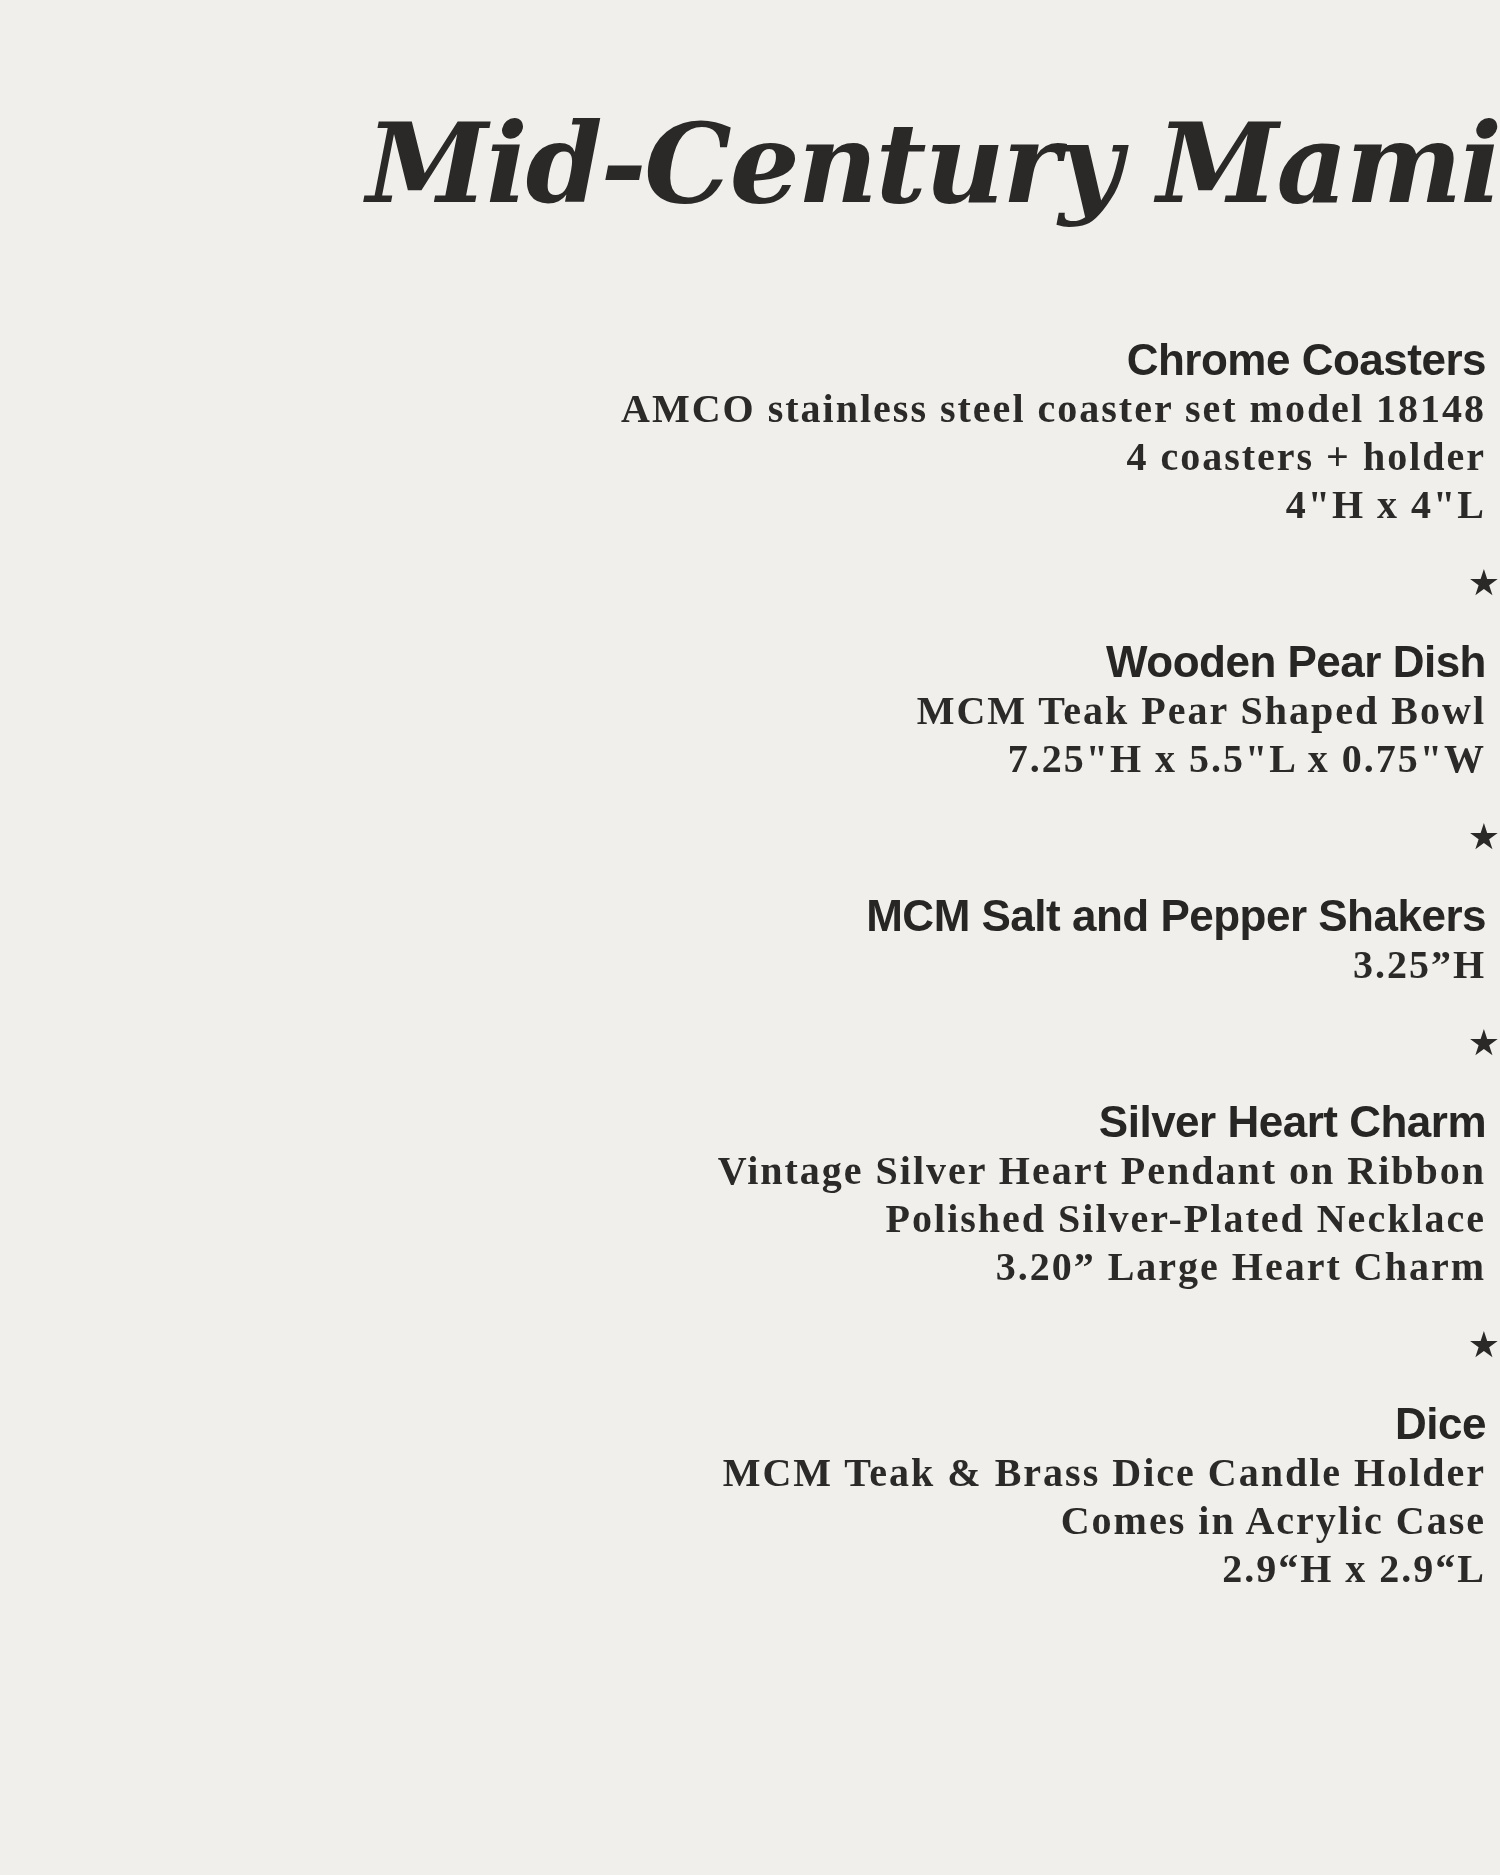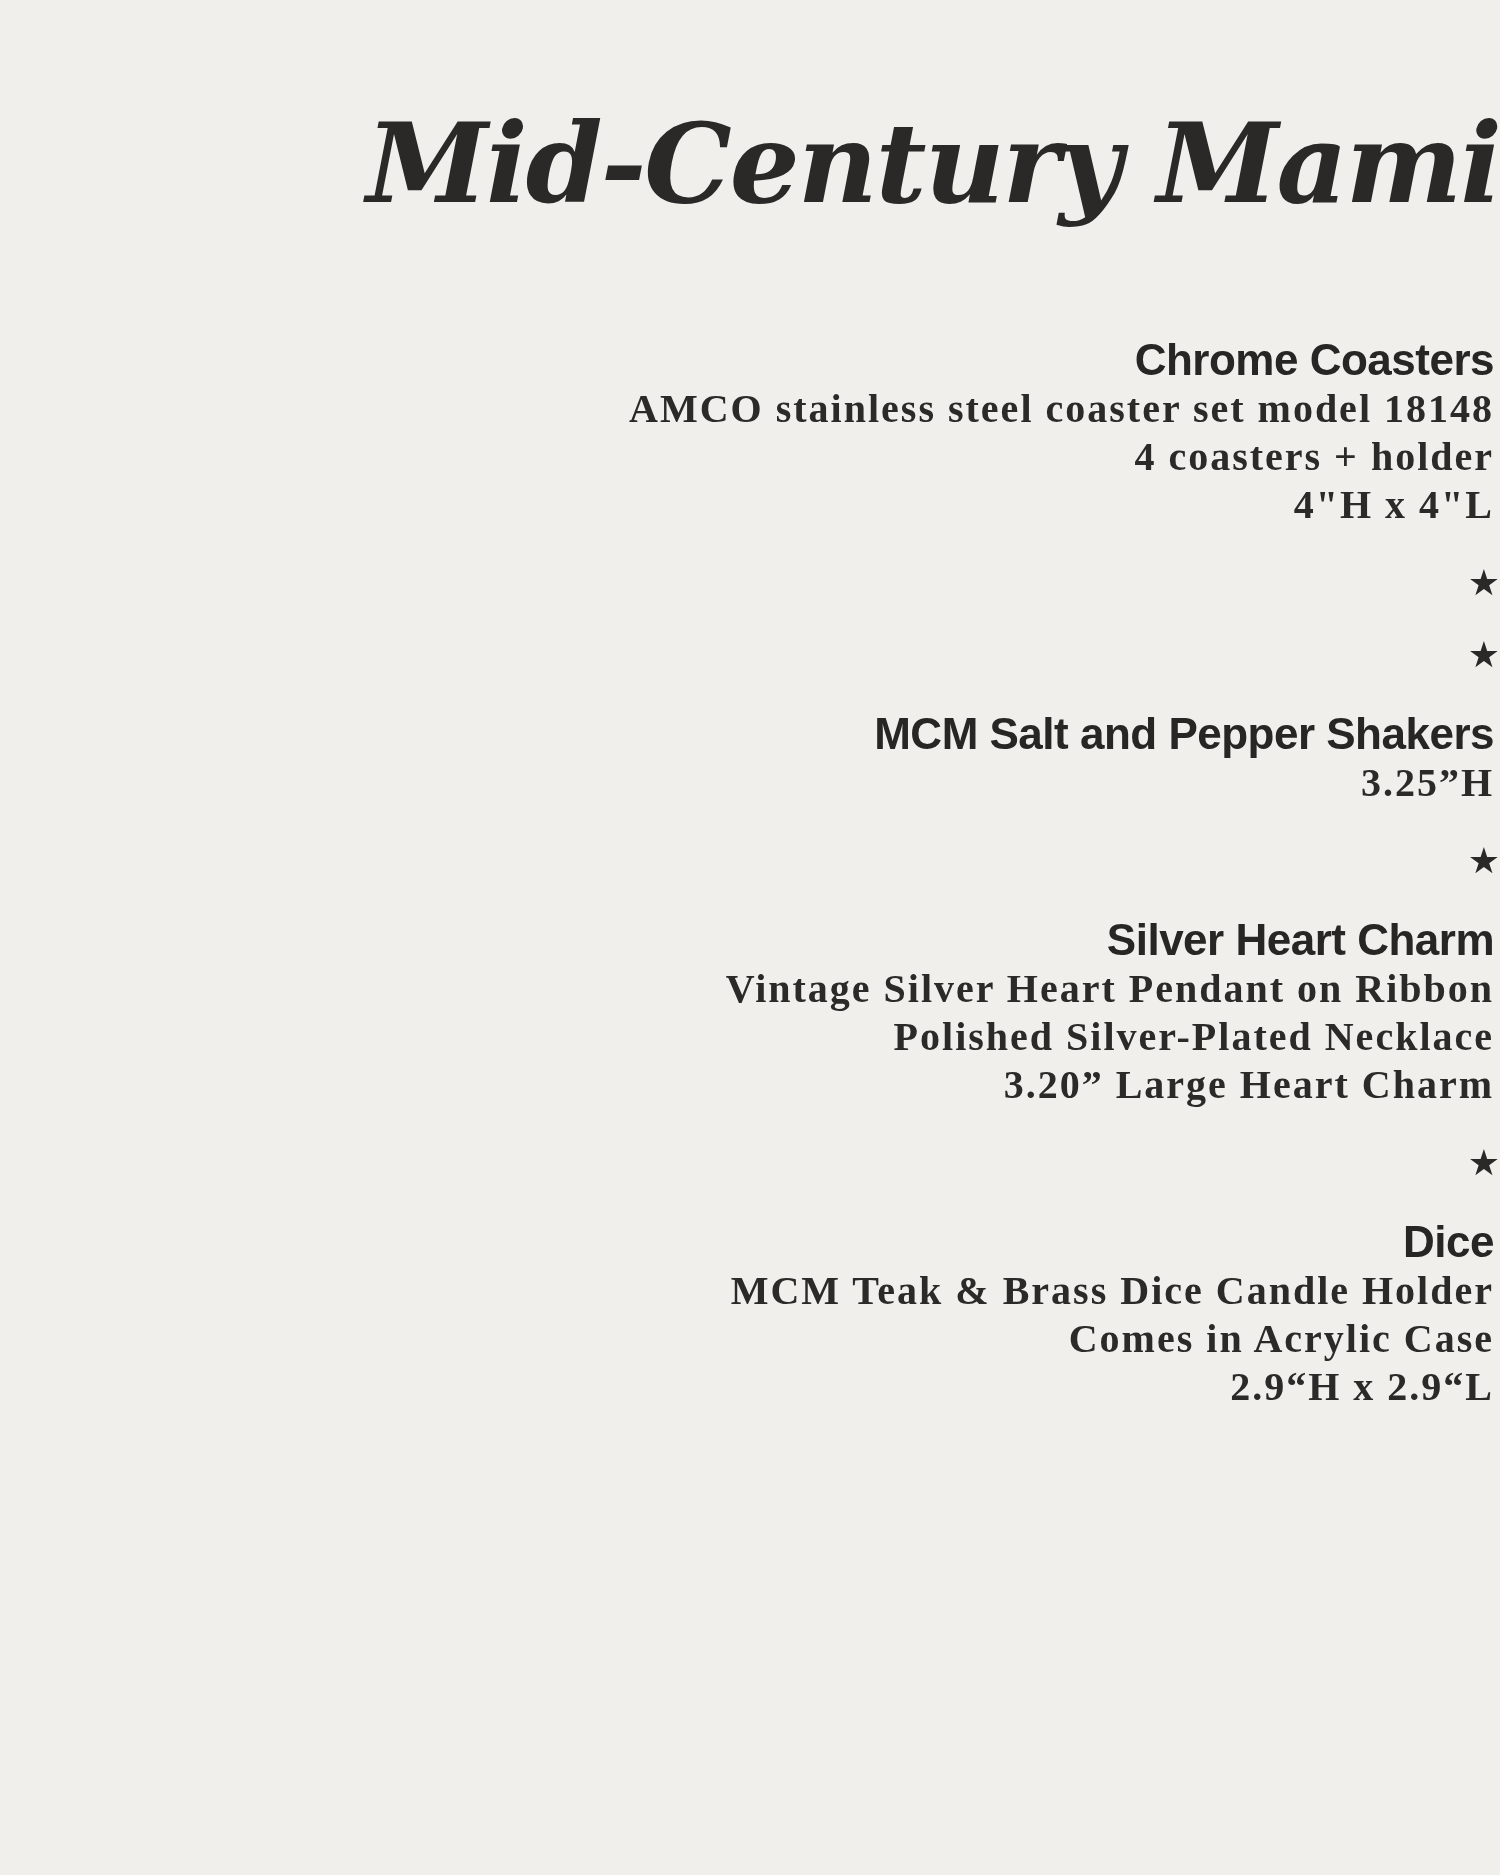--- a/index.html
+++ b/index.html
@@ -27,21 +27,21 @@
     font-family: "DejaVu Serif", serif;
     font-style: italic;
     font-weight: bold;
     font-size: 110px;
     line-height: 1.3;
     letter-spacing: -2px;
     margin: 0 0 100px 0;
     color: #2a2927;
     white-space: nowrap;
   }
-  .section { margin: 6px; }
+  .section { margin: 14px; }
   .heading {
     font-family: "Liberation Sans", sans-serif;
     font-weight: 700;
     font-size: 44px;
     line-height: 50px;
     letter-spacing: -0.5px;
     margin: 0;
     color: #272624;
   }
   .detail-line {
@@ -68,20 +68,27 @@
   <div>
   <div class="section">
     <h2 class="heading">Chrome Coasters</h2>
     <div>
           <p class="detail-line">AMCO stainless steel coaster set model 18148</p>
           <p class="detail-line">4 coasters + holder</p>
           <p class="detail-line">4"H x 4"L</p>
         </div>
   </div>
 <div class="star">★</div>
+  <div class="section">
+    <h2 class="heading">Wooden Pear Dish</h2>
+    <div>
+          <p class="detail-line">MCM Teak Pear Shaped Bowl</p>
+          <p class="detail-line">7.25"H x 5.5"L x 0.75"W</p>
+        </div>
+  </div>
 <div class="star">★</div>
   <div class="section">
     <h2 class="heading">MCM Salt and Pepper Shakers</h2>
     <div>
           <p class="detail-line">3.25”H</p>
         </div>
   </div>
 <div class="star">★</div>
   <div class="section">
     <h2 class="heading">Silver Heart Charm</h2>

